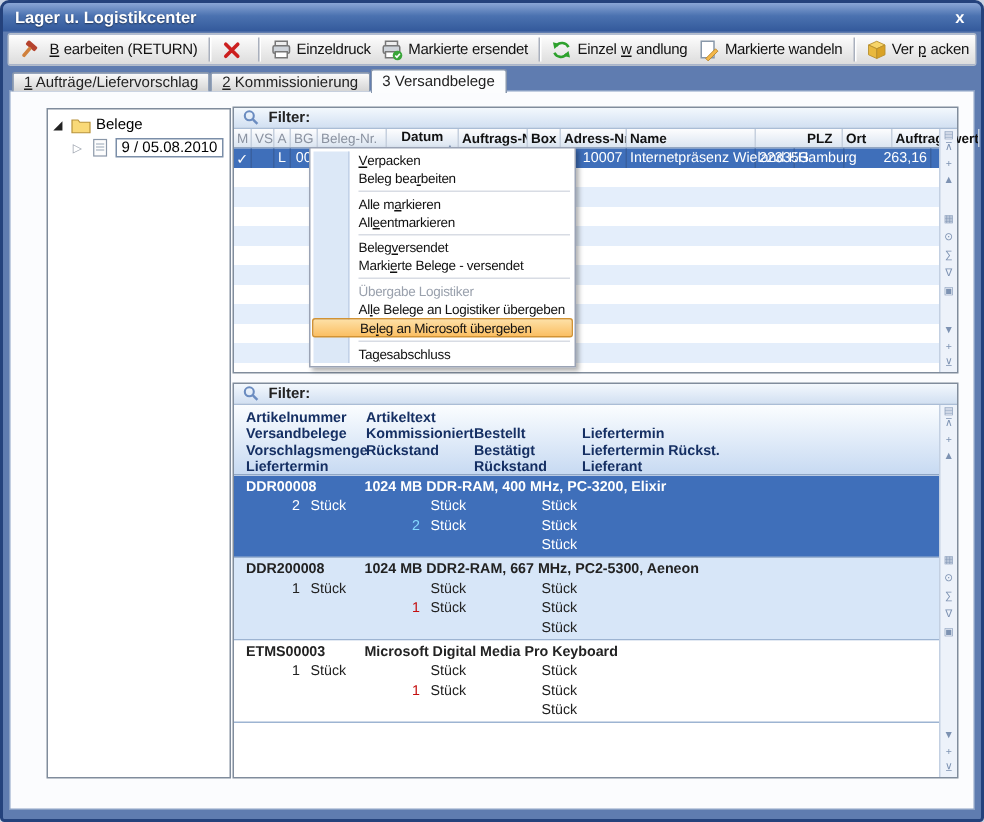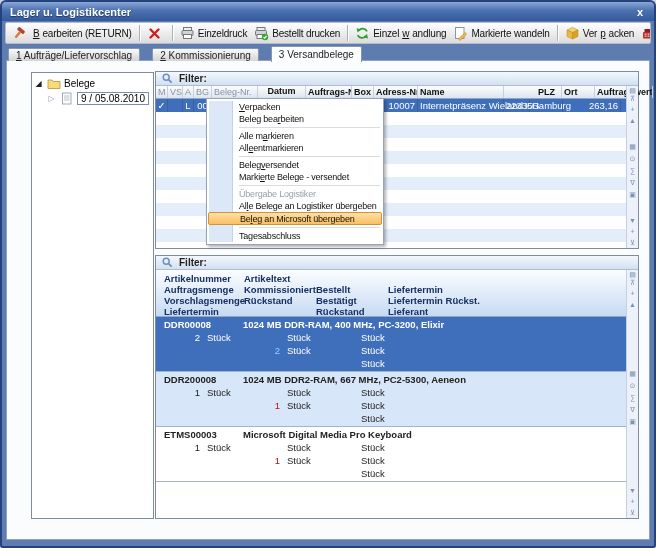--- a/index.html
+++ b/index.html
@@ -7,21 +7,21 @@
   .win{position:absolute;left:0;top:0;width:656px;height:548px;background:var(--frame,#5f7cb0);border:2px solid #24427c;border-radius:6px 6px 3px 3px}
   .titlebar{position:absolute;left:0;right:0;top:0;height:19px;border-radius:4px 4px 0 0;
     background:linear-gradient(#8aa6d6,#4b72b0 45%,#33599b);display:flex;align-items:center;padding:0 8px;color:#fff}
   .title{font-size:11px;font-weight:bold;text-shadow:0 1px 1px rgba(0,0,0,.45)}
   .closebtn{margin-left:auto;font-size:11px;font-weight:bold;padding:0 3px;cursor:default}
   .toolbar{position:absolute;left:3px;right:3px;top:20px;height:22px;background:linear-gradient(#fefefe,#dcdcdc);
     border:1px solid #b3bccb;border-radius:2px;display:flex;align-items:center;padding:0 3px;gap:1px;overflow:hidden;white-space:nowrap}
   .tb-btn{display:flex;align-items:center;gap:3px;font-size:10px;letter-spacing:-0.2px;color:#111;padding:1px 3px;border-radius:2px}
   .tb-sep{width:1px;height:16px;background:#a9b0bd;box-shadow:1px 0 0 #fff;margin:0 3px;flex:none}
   .icon14{width:15px;height:15px;display:inline-flex;align-items:center;justify-content:center;flex:none}
-  .tabstrip{position:absolute;left:6px;top:44px;height:15px;display:flex;align-items:flex-end;gap:12px;z-index:5}
+  .tabstrip{position:absolute;left:6px;top:44px;height:15px;display:flex;align-items:flex-end;gap:0;z-index:5}
   .tab{font-size:10px;padding:1px 7px;background:linear-gradient(#fafafa,#d4d4d4);border:1px solid #8796ad;border-bottom:none;
     border-radius:2px 2px 0 0;color:#222;height:13px;line-height:11px;white-space:nowrap}
   .tab.active{background:#fcfdfe;height:16px;line-height:14px;margin-bottom:-1px;z-index:6}
   .page{position:absolute;left:4px;right:4px;top:58px;bottom:6px;background:#fbfcfe;border:1px solid #8aa0c4}
   .treepanel{position:absolute;left:24px;top:11px;width:123px;height:447px;background:#fff;border:1px solid #808c9c;font-size:10px;padding:3px 2px}
   .tnode{display:flex;align-items:center;gap:3px;height:15px;white-space:nowrap}
   .tnode.child{padding-left:13px}
   .tw{width:9px;font-size:8px;text-align:center;color:#222;flex:none}
   .tw.closed{color:#9aa1ac}
   .tree-editbox{border:1px solid #7b8ea8;padding:0 3px;background:#fff;height:13px;line-height:12px}
@@ -116,21 +116,21 @@
       <div class="tb-btn">
         <span class="icon14">
           <svg width="15" height="15">
             <rect x="3" y="1.5" width="8" height="3" fill="#eee" stroke="#777"></rect>
             <rect x="1.5" y="4.5" width="11" height="5" rx="1" fill="#cfd4da" stroke="#777"></rect>
             <rect x="3" y="8.5" width="8" height="4" fill="#fff" stroke="#777"></rect>
             <circle cx="11" cy="11" r="3.2" fill="#3aa53a"></circle>
             <path d="M9.5 11 l1.1 1.2 2-2.4" stroke="#fff" stroke-width="1.1" fill="none"></path>
           </svg>
         </span>
-        <span>Bestellt drucken</span>
+        <span>Markierte ersendet</span>
       </div>
       <div class="tb-sep"></div>
       <div class="tb-btn">
         <span class="icon14">
           <svg width="15" height="15">
             <g fill="none" stroke="#2da12d" stroke-width="1.7">
               <path d="M12 5.4 A4.8 4.8 0 0 0 3.8 4.6"></path>
               <path d="M2.6 9.2 A4.8 4.8 0 0 0 10.8 10"></path>
             </g>
             <polygon points="1.6,2.2 6.2,3.4 2.6,6.6" fill="#2da12d"></polygon>
@@ -315,21 +315,21 @@
             </svg>
           </span>
         <span>Filter:</span>
       </div>
       <div class="bheader" id="bheader">
           <div class="bhrow">
             <span class="bhcell" style="left: 8px;">Artikelnummer</span>
             <span class="bhcell" style="left: 88px;">Artikeltext</span>
           </div>
           <div class="bhrow">
-            <span class="bhcell" style="left: 8px;">Auftragsmenge</span>
+            <span class="bhcell" style="left: 8px;">Versandbelege</span>
             <span class="bhcell" style="left: 88px;">Kommissioniert</span>
             <span class="bhcell" style="left: 160px;">Bestellt</span>
             <span class="bhcell" style="left: 232px;">Liefertermin</span>
           </div>
           <div class="bhrow">
             <span class="bhcell" style="left: 8px;">Vorschlagsmenge</span>
             <span class="bhcell" style="left: 88px;">Rückstand</span>
             <span class="bhcell" style="left: 160px;">Bestätigt</span>
             <span class="bhcell" style="left: 232px;">Liefertermin Rückst.</span>
           </div>

